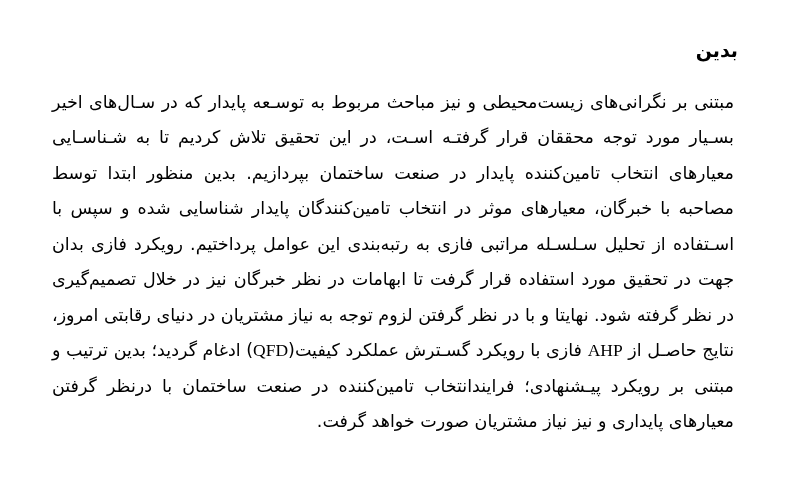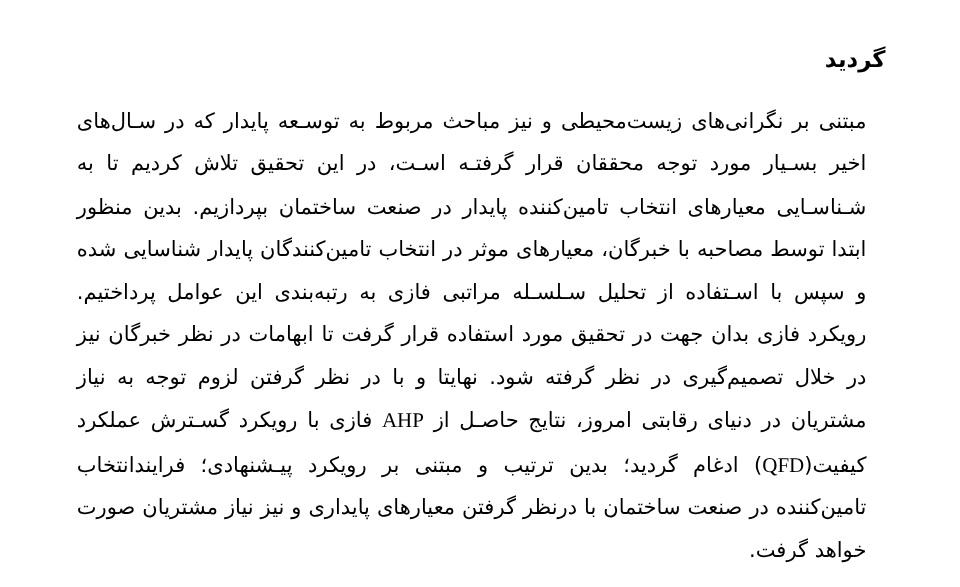--- a/index.html
+++ b/index.html
@@ -30,30 +30,30 @@
     letter-spacing: 0;
   }
   .doc-body {
     font-size: 17.5px;
     line-height: 2.03;
     text-align: justify;
     text-justify: inter-word;
     margin: 0;
   }
   .doc-body p {
-    margin: 16px;
+    margin: 4px;
     text-align: justify;
   }
   .latin {
     font-family: "Liberation Serif", "DejaVu Serif", serif;
     direction: ltr;
     unicode-bidi: embed;
   }
 </style>
 </head>
 <body>
 
 <div class="page">
-  <h1 class="doc-title">گردید</h1>
+  <h1 class="doc-title">بدین</h1>
   <div class="doc-body">
     <p>مبتنی بر نگرانی‌های زیست‌محیطی و نیز مباحث مربوط به توسـعه پایدار که در سـال‌های اخیر بسـیار مورد توجه محققان قرار گرفتـه اسـت، در این تحقیق تلاش کردیم تا به شـناسـایی معیارهای انتخاب تامین‌کننده پایدار در صنعت ساختمان بپردازیم. بدین منظور ابتدا توسط مصاحبه با خبرگان، معیارهای موثر در انتخاب تامین‌کنندگان پایدار شناسایی شده و سپس با اسـتفاده از تحلیل سـلسـله مراتبی فازی به رتبه‌بندی این عوامل پرداختیم. رویکرد فازی بدان جهت در تحقیق مورد استفاده قرار گرفت تا ابهامات در نظر خبرگان نیز در خلال تصمیم‌گیری در نظر گرفته شود. نهایتا و با در نظر گرفتن لزوم توجه به نیاز مشتریان در دنیای رقابتی امروز، نتایج حاصـل از <span class="latin">AHP</span> فازی با رویکرد گسـترش عملکرد کیفیت(<span class="latin">QFD</span>) ادغام گردید؛ بدین ترتیب و مبتنی بر رویکرد پیـشنهادی؛ فرایندانتخاب تامین‌کننده در صنعت ساختمان با درنظر گرفتن معیارهای پایداری و نیز نیاز مشتریان صورت خواهد گرفت.</p>
   </div>
 </div>
 
 </body></html>

